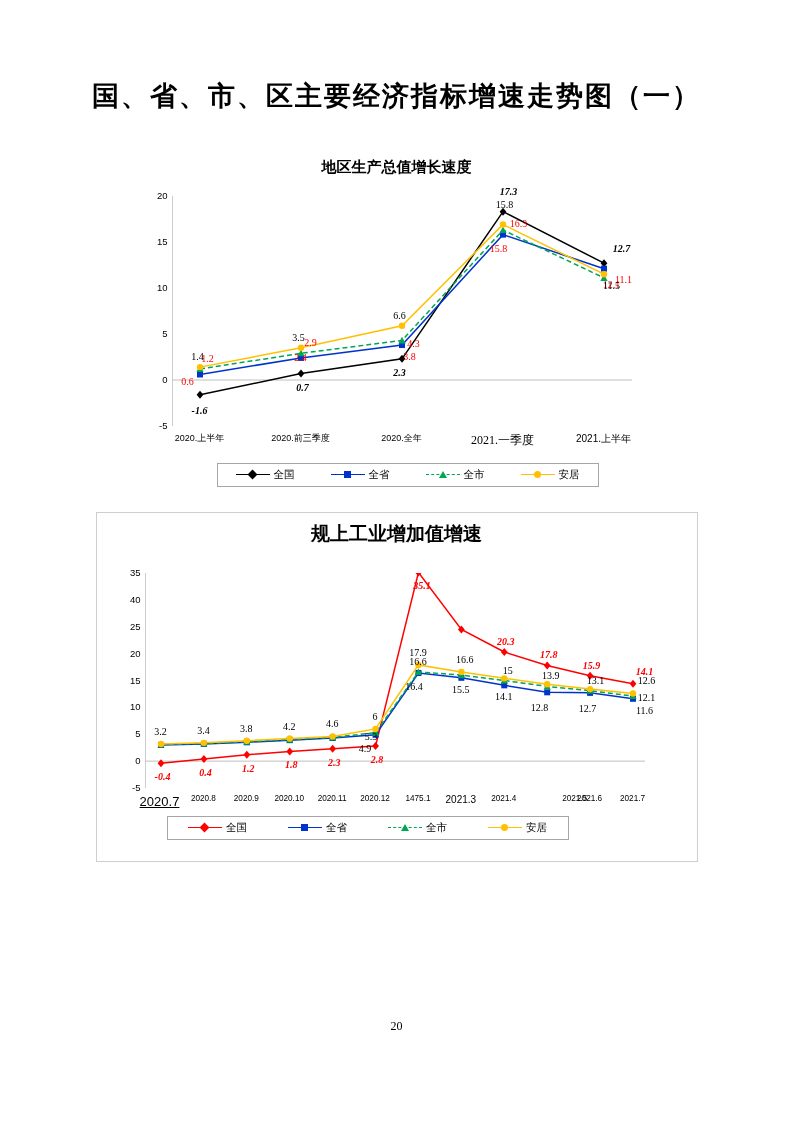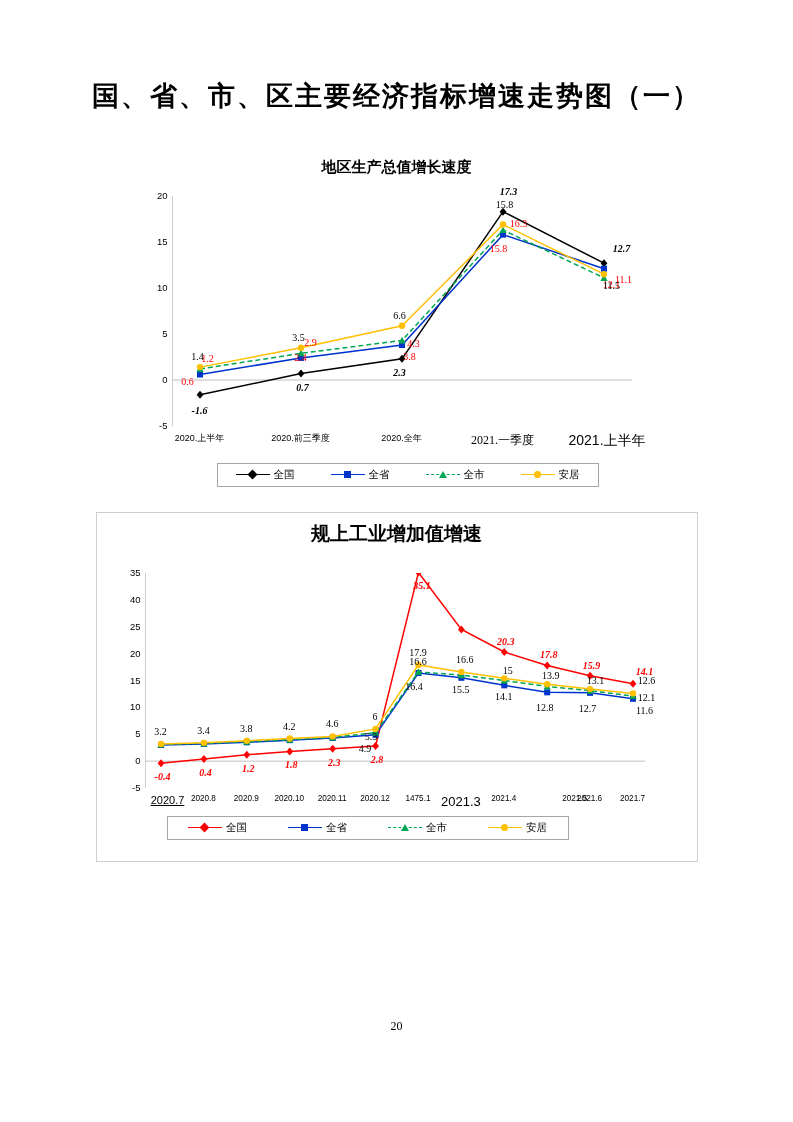--- a/index.html
+++ b/index.html
@@ -153,21 +153,21 @@
 <div class="axis-label ytick" style="left: 25px; top: 262px; width: 26px;">-5</div>
     <div class="axis-label ytick" style="left: 25px; top: 216px; width: 26px;">0</div>
     <div class="axis-label ytick" style="left: 25px; top: 170px; width: 26px;">5</div>
     <div class="axis-label ytick" style="left: 25px; top: 124px; width: 26px;">10</div>
     <div class="axis-label ytick" style="left: 25px; top: 78px; width: 26px;">15</div>
     <div class="axis-label ytick" style="left: 25px; top: 32px; width: 26px;">20</div>
     <div class="axis-label xtick" style="left: 48px; top: 274px; width: 70px; font-size: 9px;">2020.上半年</div>
     <div class="axis-label xtick" style="left: 149px; top: 274px; width: 70px; font-size: 9px;">2020.前三季度</div>
     <div class="axis-label xtick" style="left: 250px; top: 274px; width: 70px; font-size: 9px;">2020.全年</div>
     <div class="axis-label xtick" style="left: 351px; top: 274px; width: 70px; font-size: 12px; font-family: Liberation Serif, serif;">2021.一季度</div>
-    <div class="axis-label xtick" style="left: 452px; top: 274px; width: 70px; font-size: 14px;">2021.上半年</div>
+    <div class="axis-label xtick" style="left: 452px; top: 274px; width: 70px; font-size: 10px;">2021.上半年</div>
     <div class="dlabel b" style="left: 69px; top: 246.72px; width: 28px; text-align: center; color: rgb(0, 0, 0);">-1.6</div>
     <div class="dlabel b" style="left: 172px; top: 223.56px; width: 28px; text-align: center; color: rgb(0, 0, 0);">0.7</div>
     <div class="dlabel b" style="left: 269px; top: 208.84px; width: 28px; text-align: center; color: rgb(0, 0, 0);">2.3</div>
     <div class="dlabel b" style="left: 378px; top: 27.64px; width: 28px; text-align: center; color: rgb(0, 0, 0);">17.3</div>
     <div class="dlabel b" style="left: 491px; top: 85.16px; width: 28px; text-align: center; color: rgb(0, 0, 0);">12.7</div>
     <div class="dlabel" style="left: 57px; top: 218.48px; width: 28px; text-align: center; color: rgb(255, 0, 0);">0.6</div>
     <div class="dlabel" style="left: 170px; top: 193.92px; width: 28px; text-align: center; color: rgb(255, 0, 0);">2.4</div>
     <div class="dlabel" style="left: 279px; top: 193.04px; width: 28px; text-align: center; color: rgb(255, 0, 0);">3.8</div>
     <div class="dlabel" style="left: 368px; top: 84.64px; width: 28px; text-align: center; color: rgb(255, 0, 0);">15.8</div>
     <div class="dlabel" style="left: 481px; top: 120.68px; width: 28px; text-align: center; color: rgb(255, 0, 0);">12.1</div>
@@ -273,48 +273,48 @@
       </div>
   <div class="axis-label ytick" style="left: 18px; top: 261px; width: 26px;">-5</div>
       <div class="axis-label ytick" style="left: 18px; top: 234.125px; width: 26px;">0</div>
       <div class="axis-label ytick" style="left: 18px; top: 207.25px; width: 26px;">5</div>
       <div class="axis-label ytick" style="left: 18px; top: 180.375px; width: 26px;">10</div>
       <div class="axis-label ytick" style="left: 18px; top: 153.5px; width: 26px;">15</div>
       <div class="axis-label ytick" style="left: 18px; top: 126.625px; width: 26px;">20</div>
       <div class="axis-label ytick" style="left: 18px; top: 99.75px; width: 26px;">25</div>
       <div class="axis-label ytick" style="left: 18px; top: 72.875px; width: 26px;">40</div>
       <div class="axis-label ytick" style="left: 18px; top: 46px; width: 26px;">35</div>
-      <div class="axis-label xtick" style="left: 36px; top: 273px; width: 70px; font-size: 11px; text-decoration: underline;">2020.7</div>
+      <div class="axis-label xtick" style="left: 28px; top: 273px; width: 70px; font-size: 13px; text-decoration: underline;">2020.7</div>
       <div class="axis-label xtick" style="left: 71.9091px; top: 273px; width: 70px; font-size: 8.2px;">2020.8</div>
       <div class="axis-label xtick" style="left: 114.818px; top: 273px; width: 70px; font-size: 8.2px;">2020.9</div>
       <div class="axis-label xtick" style="left: 157.727px; top: 273px; width: 70px; font-size: 8.2px;">2020.10</div>
       <div class="axis-label xtick" style="left: 200.636px; top: 273px; width: 70px; font-size: 8.2px;">2020.11</div>
       <div class="axis-label xtick" style="left: 243.545px; top: 273px; width: 70px; font-size: 8.2px;">2020.12</div>
       <div class="axis-label xtick" style="left: 286.455px; top: 273px; width: 70px; font-size: 8.2px;">1475.1</div>
-      <div class="axis-label xtick" style="left: 329.364px; top: 273px; width: 70px; font-size: 13px;">2021.3</div>
+      <div class="axis-label xtick" style="left: 329.364px; top: 273px; width: 70px; font-size: 10px;">2021.3</div>
       <div class="axis-label xtick" style="left: 372.273px; top: 273px; width: 70px; font-size: 8.2px;">2021.4</div>
       <div class="axis-label xtick" style="left: 415.182px; top: 273px; width: 70px; font-size: 8.2px; padding-left: 28px;">2021.5</div>
       <div class="axis-label xtick" style="left: 458.091px; top: 273px; width: 70px; font-size: 8.2px;">2021.6</div>
       <div class="axis-label xtick" style="left: 501px; top: 273px; width: 70px; font-size: 8.2px;">2021.7</div>
       <div class="dlabel b" style="left: 52px; top: 250.275px; width: 28px; text-align: center; color: rgb(255, 0, 0);">-0.4</div>
       <div class="dlabel b" style="left: 94.9091px; top: 245.975px; width: 28px; text-align: center; color: rgb(255, 0, 0);">0.4</div>
       <div class="dlabel b" style="left: 137.818px; top: 241.675px; width: 28px; text-align: center; color: rgb(255, 0, 0);">1.2</div>
       <div class="dlabel b" style="left: 180.727px; top: 238.45px; width: 28px; text-align: center; color: rgb(255, 0, 0);">1.8</div>
       <div class="dlabel b" style="left: 223.636px; top: 235.762px; width: 28px; text-align: center; color: rgb(255, 0, 0);">2.3</div>
       <div class="dlabel b" style="left: 266.545px; top: 233.075px; width: 28px; text-align: center; color: rgb(255, 0, 0);">2.8</div>
       <div class="dlabel b" style="left: 311.455px; top: 59.4625px; width: 28px; text-align: center; color: rgb(255, 0, 0);">35.1</div>
       <div class="dlabel b" style="left: 395.273px; top: 115.012px; width: 28px; text-align: center; color: rgb(255, 0, 0);">20.3</div>
       <div class="dlabel b" style="left: 438.182px; top: 128.45px; width: 28px; text-align: center; color: rgb(255, 0, 0);">17.8</div>
       <div class="dlabel b" style="left: 481.091px; top: 138.662px; width: 28px; text-align: center; color: rgb(255, 0, 0);">15.9</div>
       <div class="dlabel b" style="left: 534px; top: 144.725px; width: 28px; text-align: center; color: rgb(255, 0, 0);">14.1</div>
       <div class="dlabel" style="left: 254.545px; top: 221.787px; width: 28px; text-align: center; color: rgb(0, 0, 0);">4.9</div>
       <div class="dlabel" style="left: 303.455px; top: 159.975px; width: 28px; text-align: center; color: rgb(0, 0, 0);">16.4</div>
       <div class="dlabel" style="left: 350.364px; top: 162.812px; width: 28px; text-align: center; color: rgb(0, 0, 0);">15.5</div>
       <div class="dlabel" style="left: 393.273px; top: 170.337px; width: 28px; text-align: center; color: rgb(0, 0, 0);">14.1</div>
-      <div class="dlabel" style="left: 434.182px; top: 181.325px; width: 28px; text-align: center; color: rgb(0, 0, 0);">12.8</div>
+      <div class="dlabel" style="left: 434.182px; top: 181.325px; width: 28px; color: rgb(0, 0, 0);">12.8</div>
       <div class="dlabel" style="left: 477.091px; top: 181.863px; width: 28px; text-align: center; color: rgb(0, 0, 0);">12.7</div>
       <div class="dlabel" style="left: 534px; top: 183.775px; width: 28px; text-align: center; color: rgb(0, 0, 0);">11.6</div>
       <div class="dlabel" style="left: 260.545px; top: 209.637px; width: 28px; text-align: center; color: rgb(0, 0, 0);">5.3</div>
       <div class="dlabel" style="left: 307.455px; top: 134.9px; width: 28px; text-align: center; color: rgb(0, 0, 0);">16.6</div>
       <div class="dlabel" style="left: 397.273px; top: 143.5px; width: 28px; text-align: center; color: rgb(0, 0, 0);">15</div>
       <div class="dlabel" style="left: 440.182px; top: 149.412px; width: 28px; text-align: center; color: rgb(0, 0, 0);">13.9</div>
       <div class="dlabel" style="left: 485.091px; top: 153.712px; width: 28px; text-align: center; color: rgb(0, 0, 0);">13.1</div>
       <div class="dlabel" style="left: 536px; top: 171.087px; width: 28px; text-align: center; color: rgb(0, 0, 0);">12.1</div>
       <div class="dlabel" style="left: 50px; top: 204.925px; width: 28px; text-align: center; color: rgb(0, 0, 0);">3.2</div>
       <div class="dlabel" style="left: 92.9091px; top: 203.85px; width: 28px; text-align: center; color: rgb(0, 0, 0);">3.4</div>

